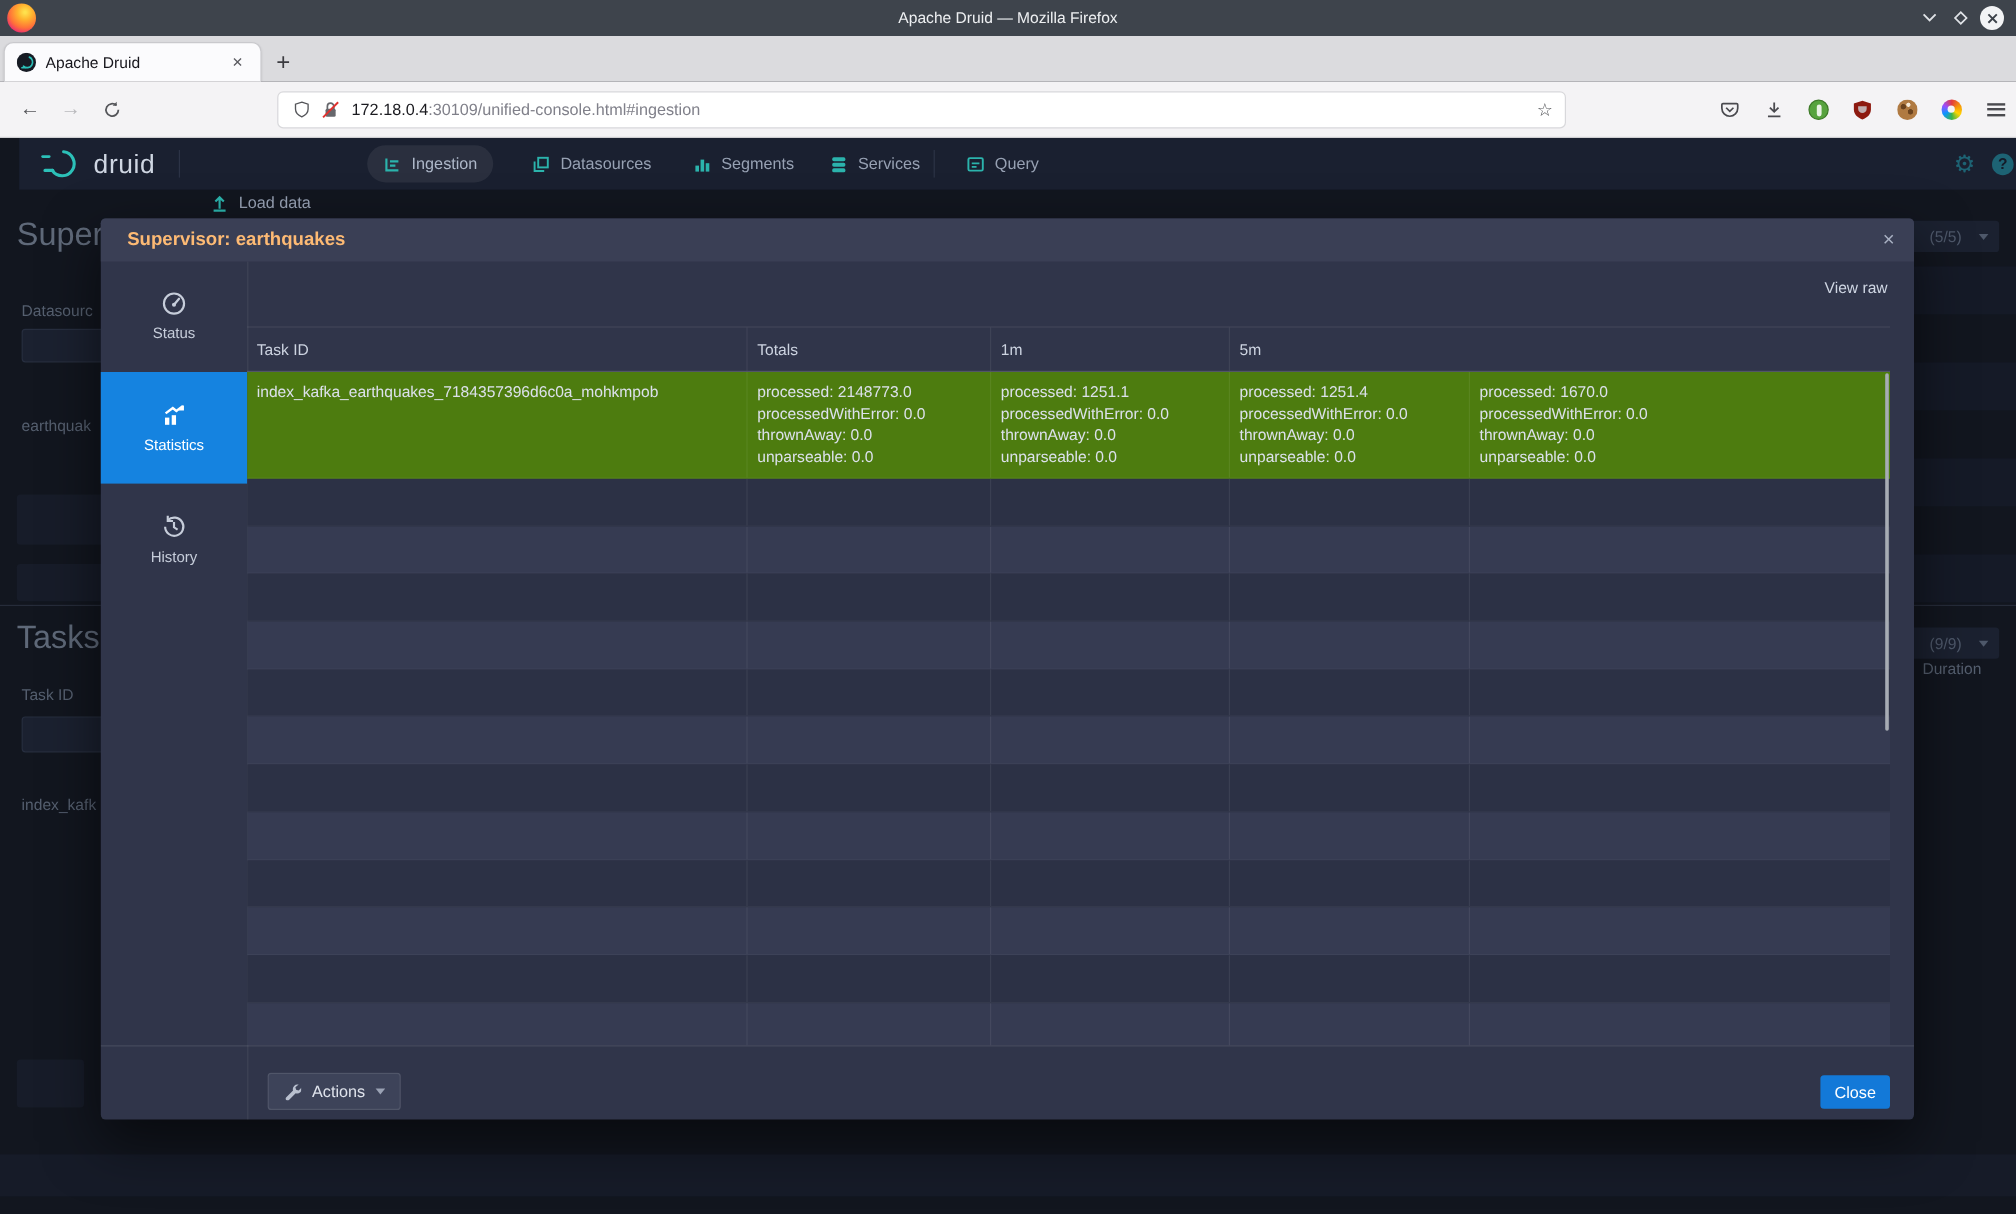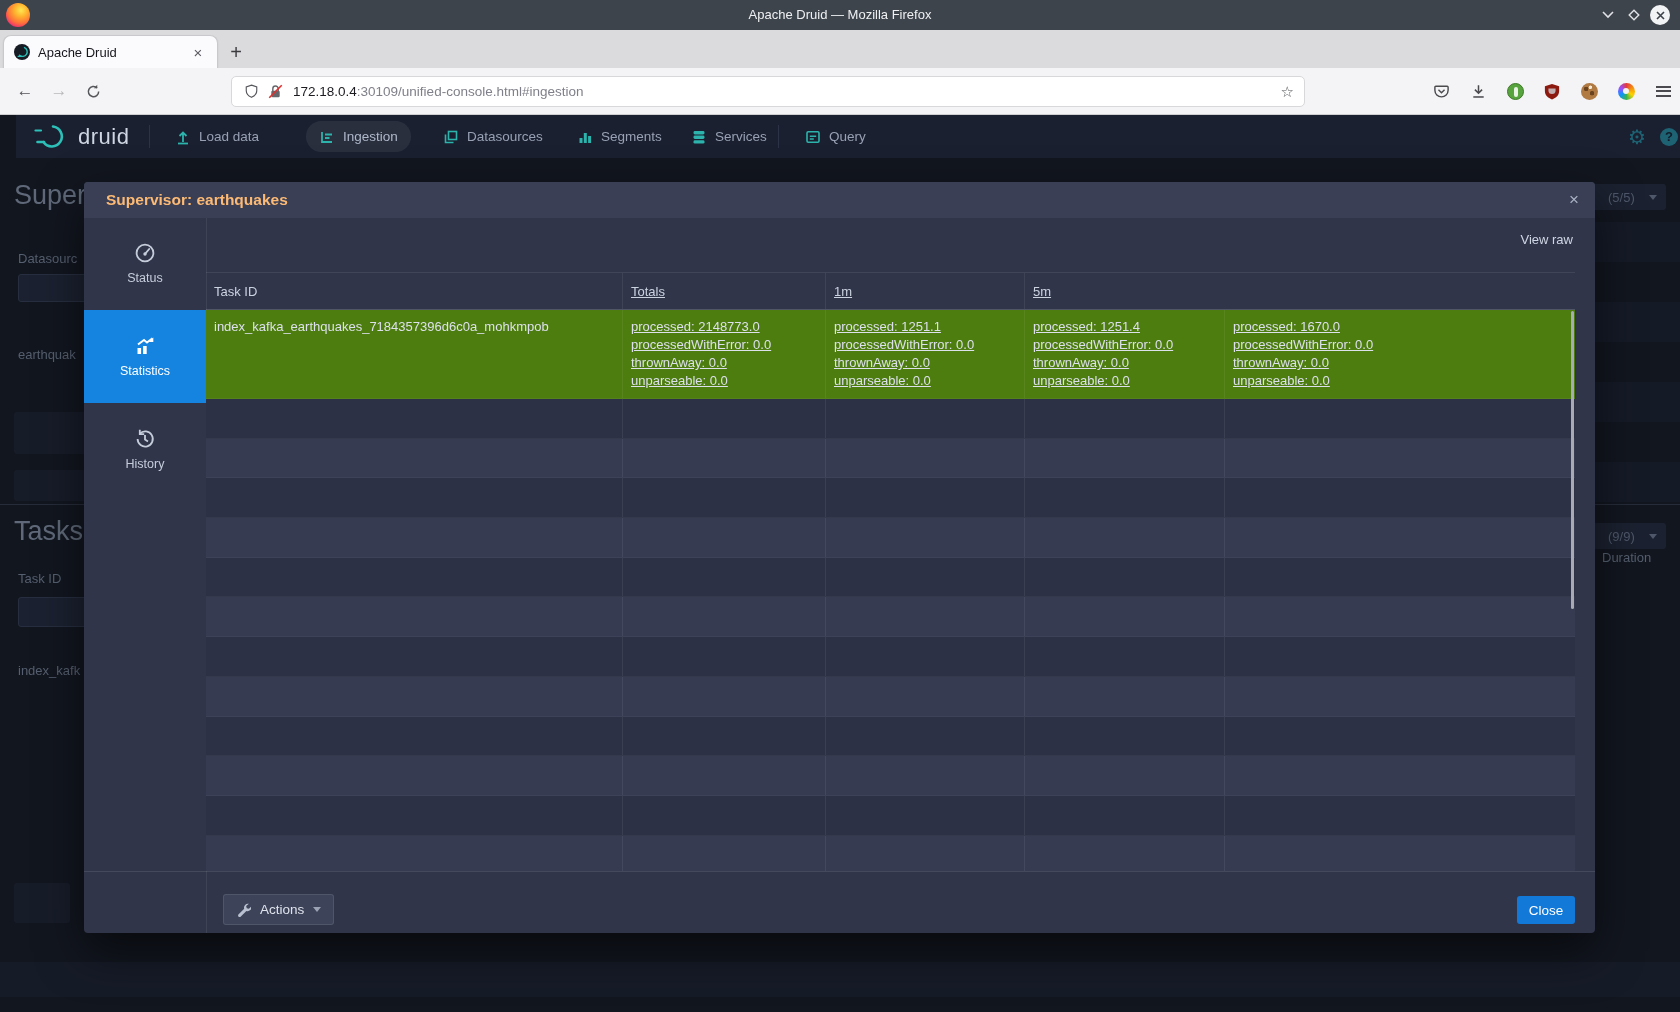--- a/index.html
+++ b/index.html
@@ -88,21 +88,21 @@
   .side-tab .tlabel { font-size:12.5px; }
   .side-tab.active { background:#1583e0; color:#ffffff;justify-content:center; }
   .side-divider { position:absolute; left:122px; top:36px; bottom:0; width:1px; background:rgba(255,255,255,0.07); }
 
   .view-raw { position:absolute; right:22px; top:50px; color:#cfd6e3; font-size:13px; }
 
   .tbl { position:absolute; left:122px; top:90px; width:1369px; }
   .trow { display:grid; grid-template-columns:416px 203px 199px 200px 351px; }
   .thead { height:38px; border-top:1px solid rgba(255,255,255,0.08); border-bottom:1px solid rgba(255,255,255,0.16); }
   .thead .hcell { display:flex; align-items:center; padding:0 8px; color:#ccd3e0; font-size:13px; }
-  .cell-b { border-left:1px solid rgba(255,255,255,0.07);text-decoration:underline; }
+  .cell-b { border-left:1px solid rgba(255,255,255,0.07); }
   .datarow { height:89px; background:#4d7c0f; border-bottom:1px solid rgba(255,255,255,0.05); }
   .dcell { padding:8px 8px; color:#dce1eb; font-size:13px; line-height:18px; white-space:pre-line; }
   .erows { position:absolute; left:122px; top:217px; width:1369px; height:472px; overflow:hidden; }
   .erow { display:grid; grid-template-columns:416px 203px 199px 200px 351px; height:39.7px;
     border-bottom:1px solid rgba(255,255,255,0.04); }
   .erow.dark { background:#2c3145; }
   .erow.light { background:#363b52; }
   .scroll-thumb { position:absolute; left:1487px; top:129px; width:3px; height:298px; background:#a7acb4; border-radius:2px; }
 
   .modal-footer { position:absolute; left:0; bottom:0; width:100%; height:62px; border-top:1px solid rgba(255,255,255,0.10); }
@@ -215,21 +215,21 @@
   <div class="brand">
     <svg width="38" height="27" viewBox="0 0 38 27">
       <path d="M21 3.5 a10 10 0 1 1 -9.5 15.5" stroke="#2cc0b8" stroke-width="2.6" fill="none" stroke-linecap="round"></path>
       <path d="M5.5 19 h6.5" stroke="#2cc0b8" stroke-width="2.6" stroke-linecap="round"></path>
       <path d="M3.5 7.5 h5.5" stroke="#2cc0b8" stroke-width="2.2" stroke-linecap="round"></path>
     </svg>
     <span class="brand-text">druid</span>
   </div>
   <div class="nav-sep" style="left:133px;"></div>
 
-  <div class="nav-item" style="left:146px;">
+  <div class="nav-item" style="left:146px;margin-top:32px;">
     <svg width="16" height="16" viewBox="0 0 16 16">
       <path d="M8 13 V4 M4.5 7 L8 3.5 L11.5 7" stroke="#2bb3ac" stroke-width="1.8" fill="none"></path>
         <path d="M3 14.5 h10" stroke="#2bb3ac" stroke-width="1.8"></path>
     </svg>
     <span>Load data</span>
   </div>
 
   <div class="nav-item active" style="left:290px;">
     <svg width="16" height="16" viewBox="0 0 16 16">
       <path d="M3 3 v10 h10" stroke="#2bb3ac" stroke-width="1.8" fill="none"></path>

